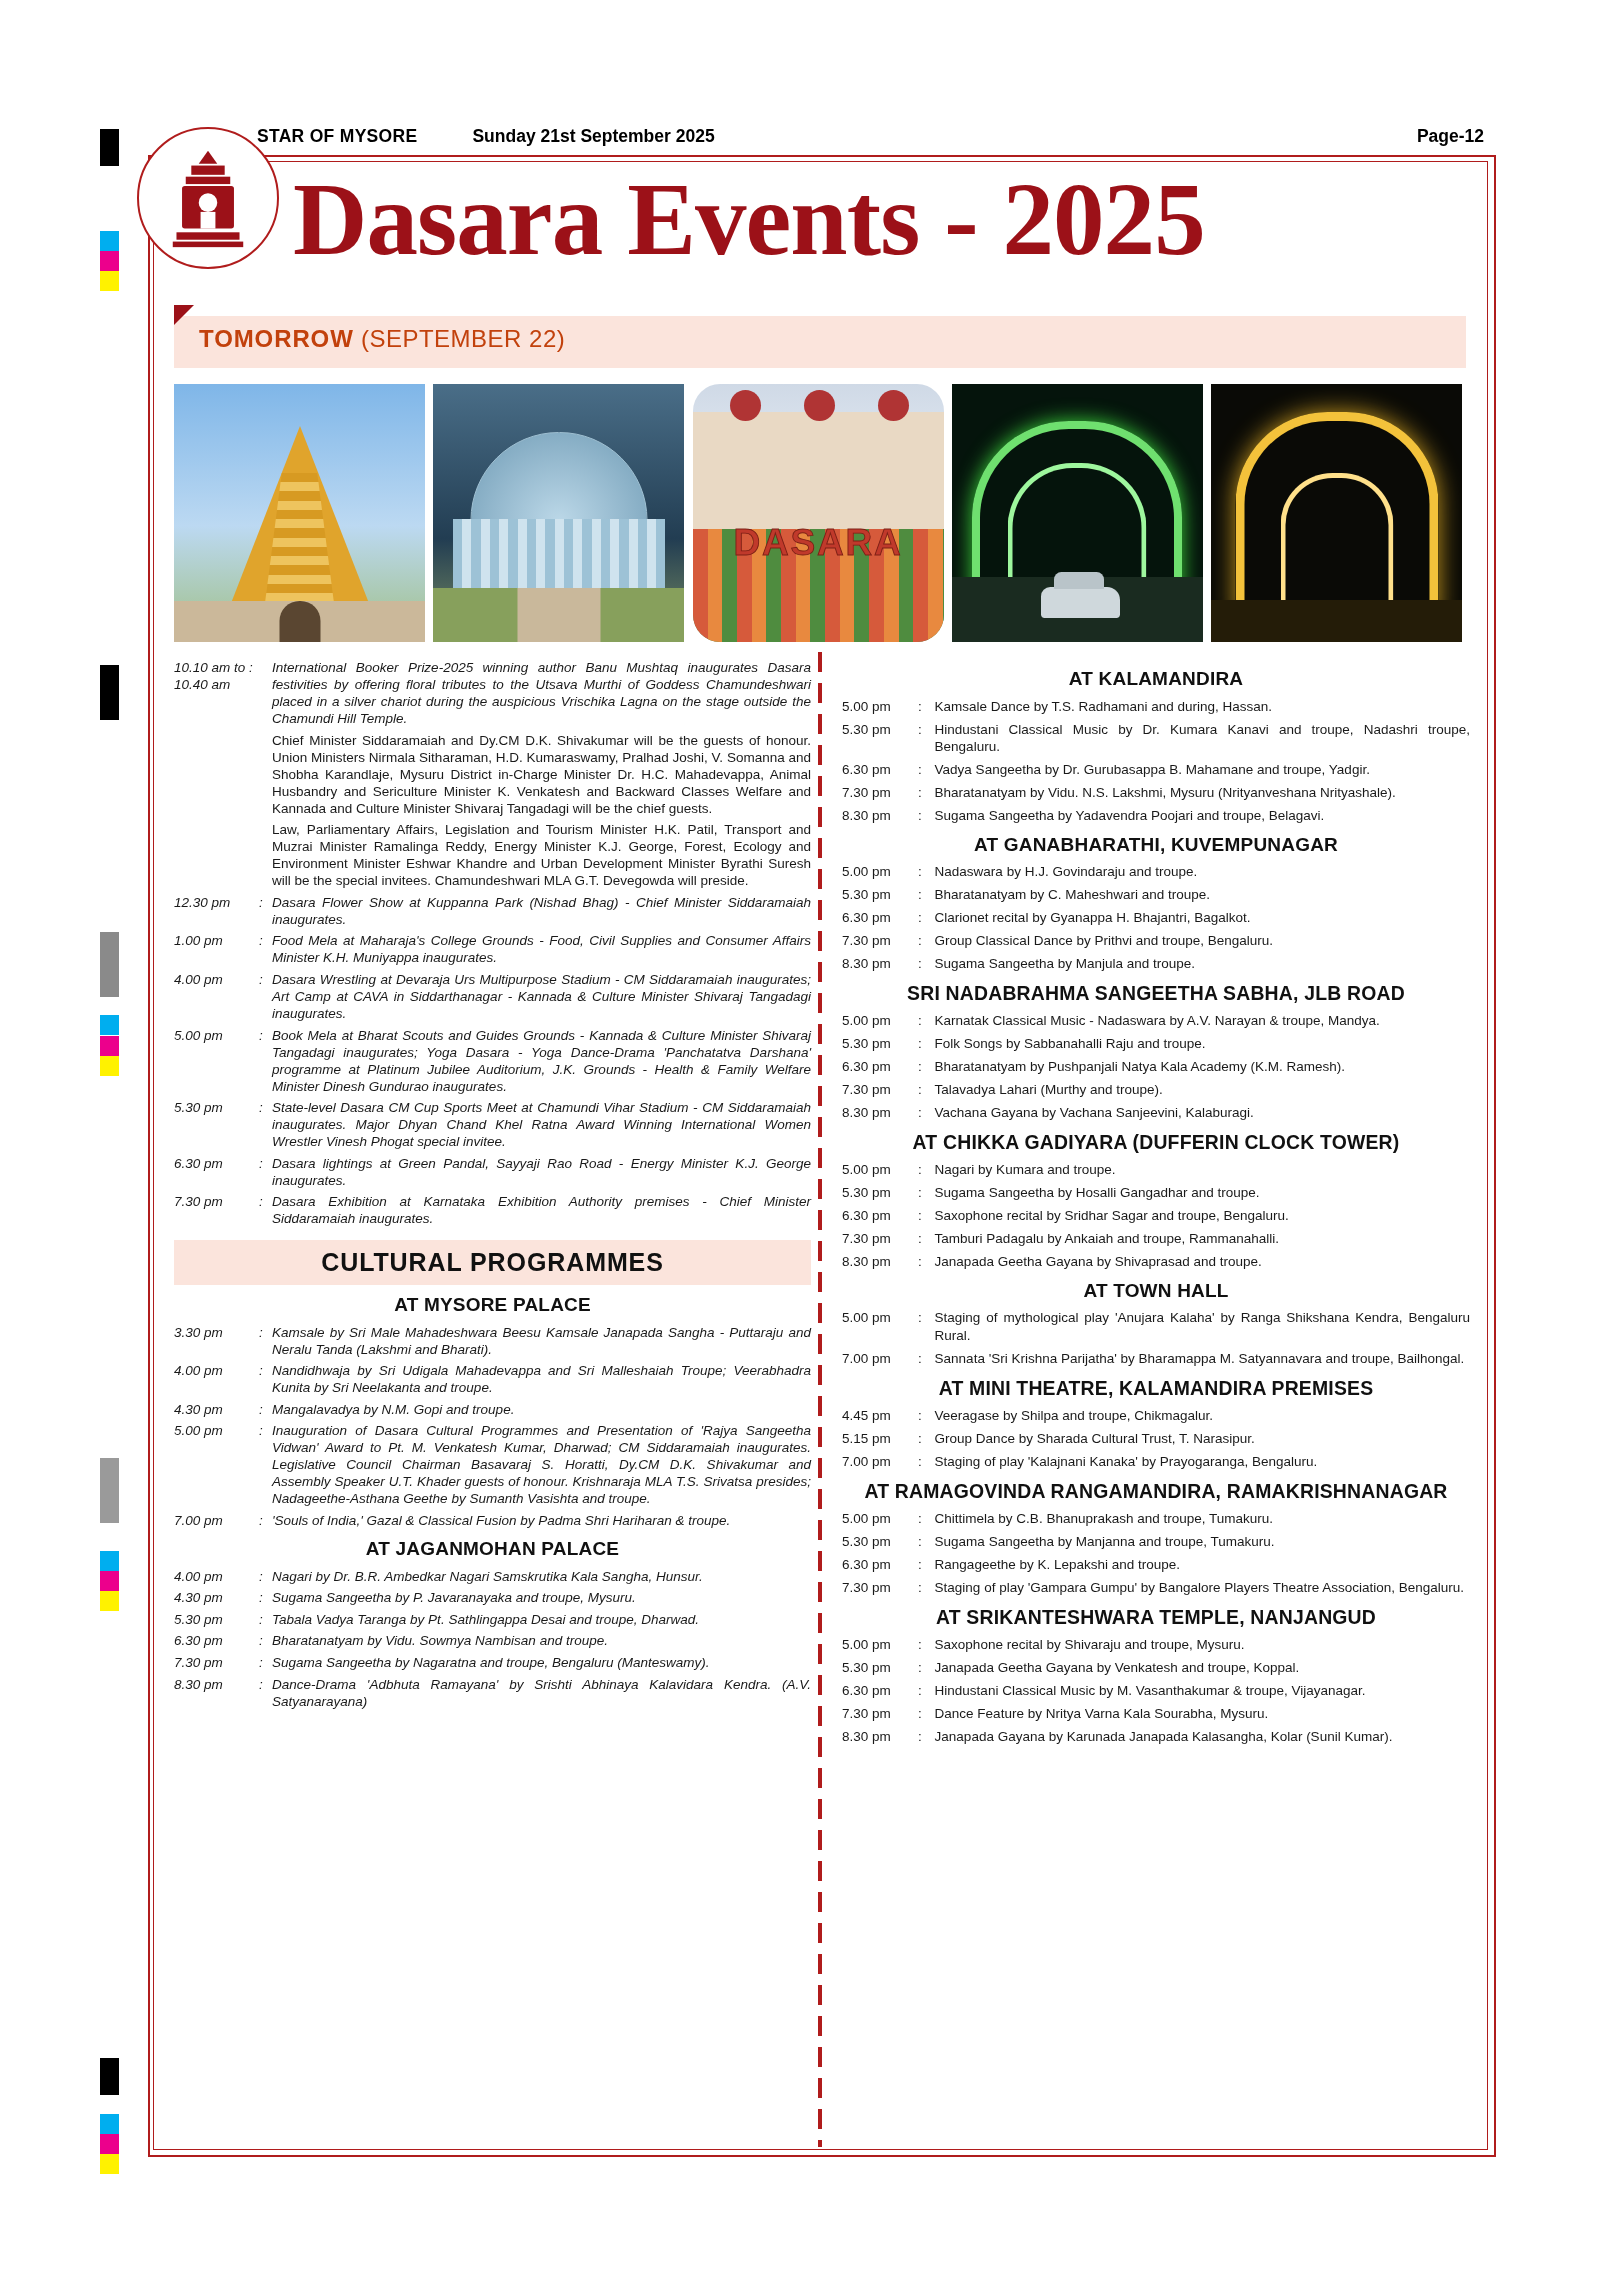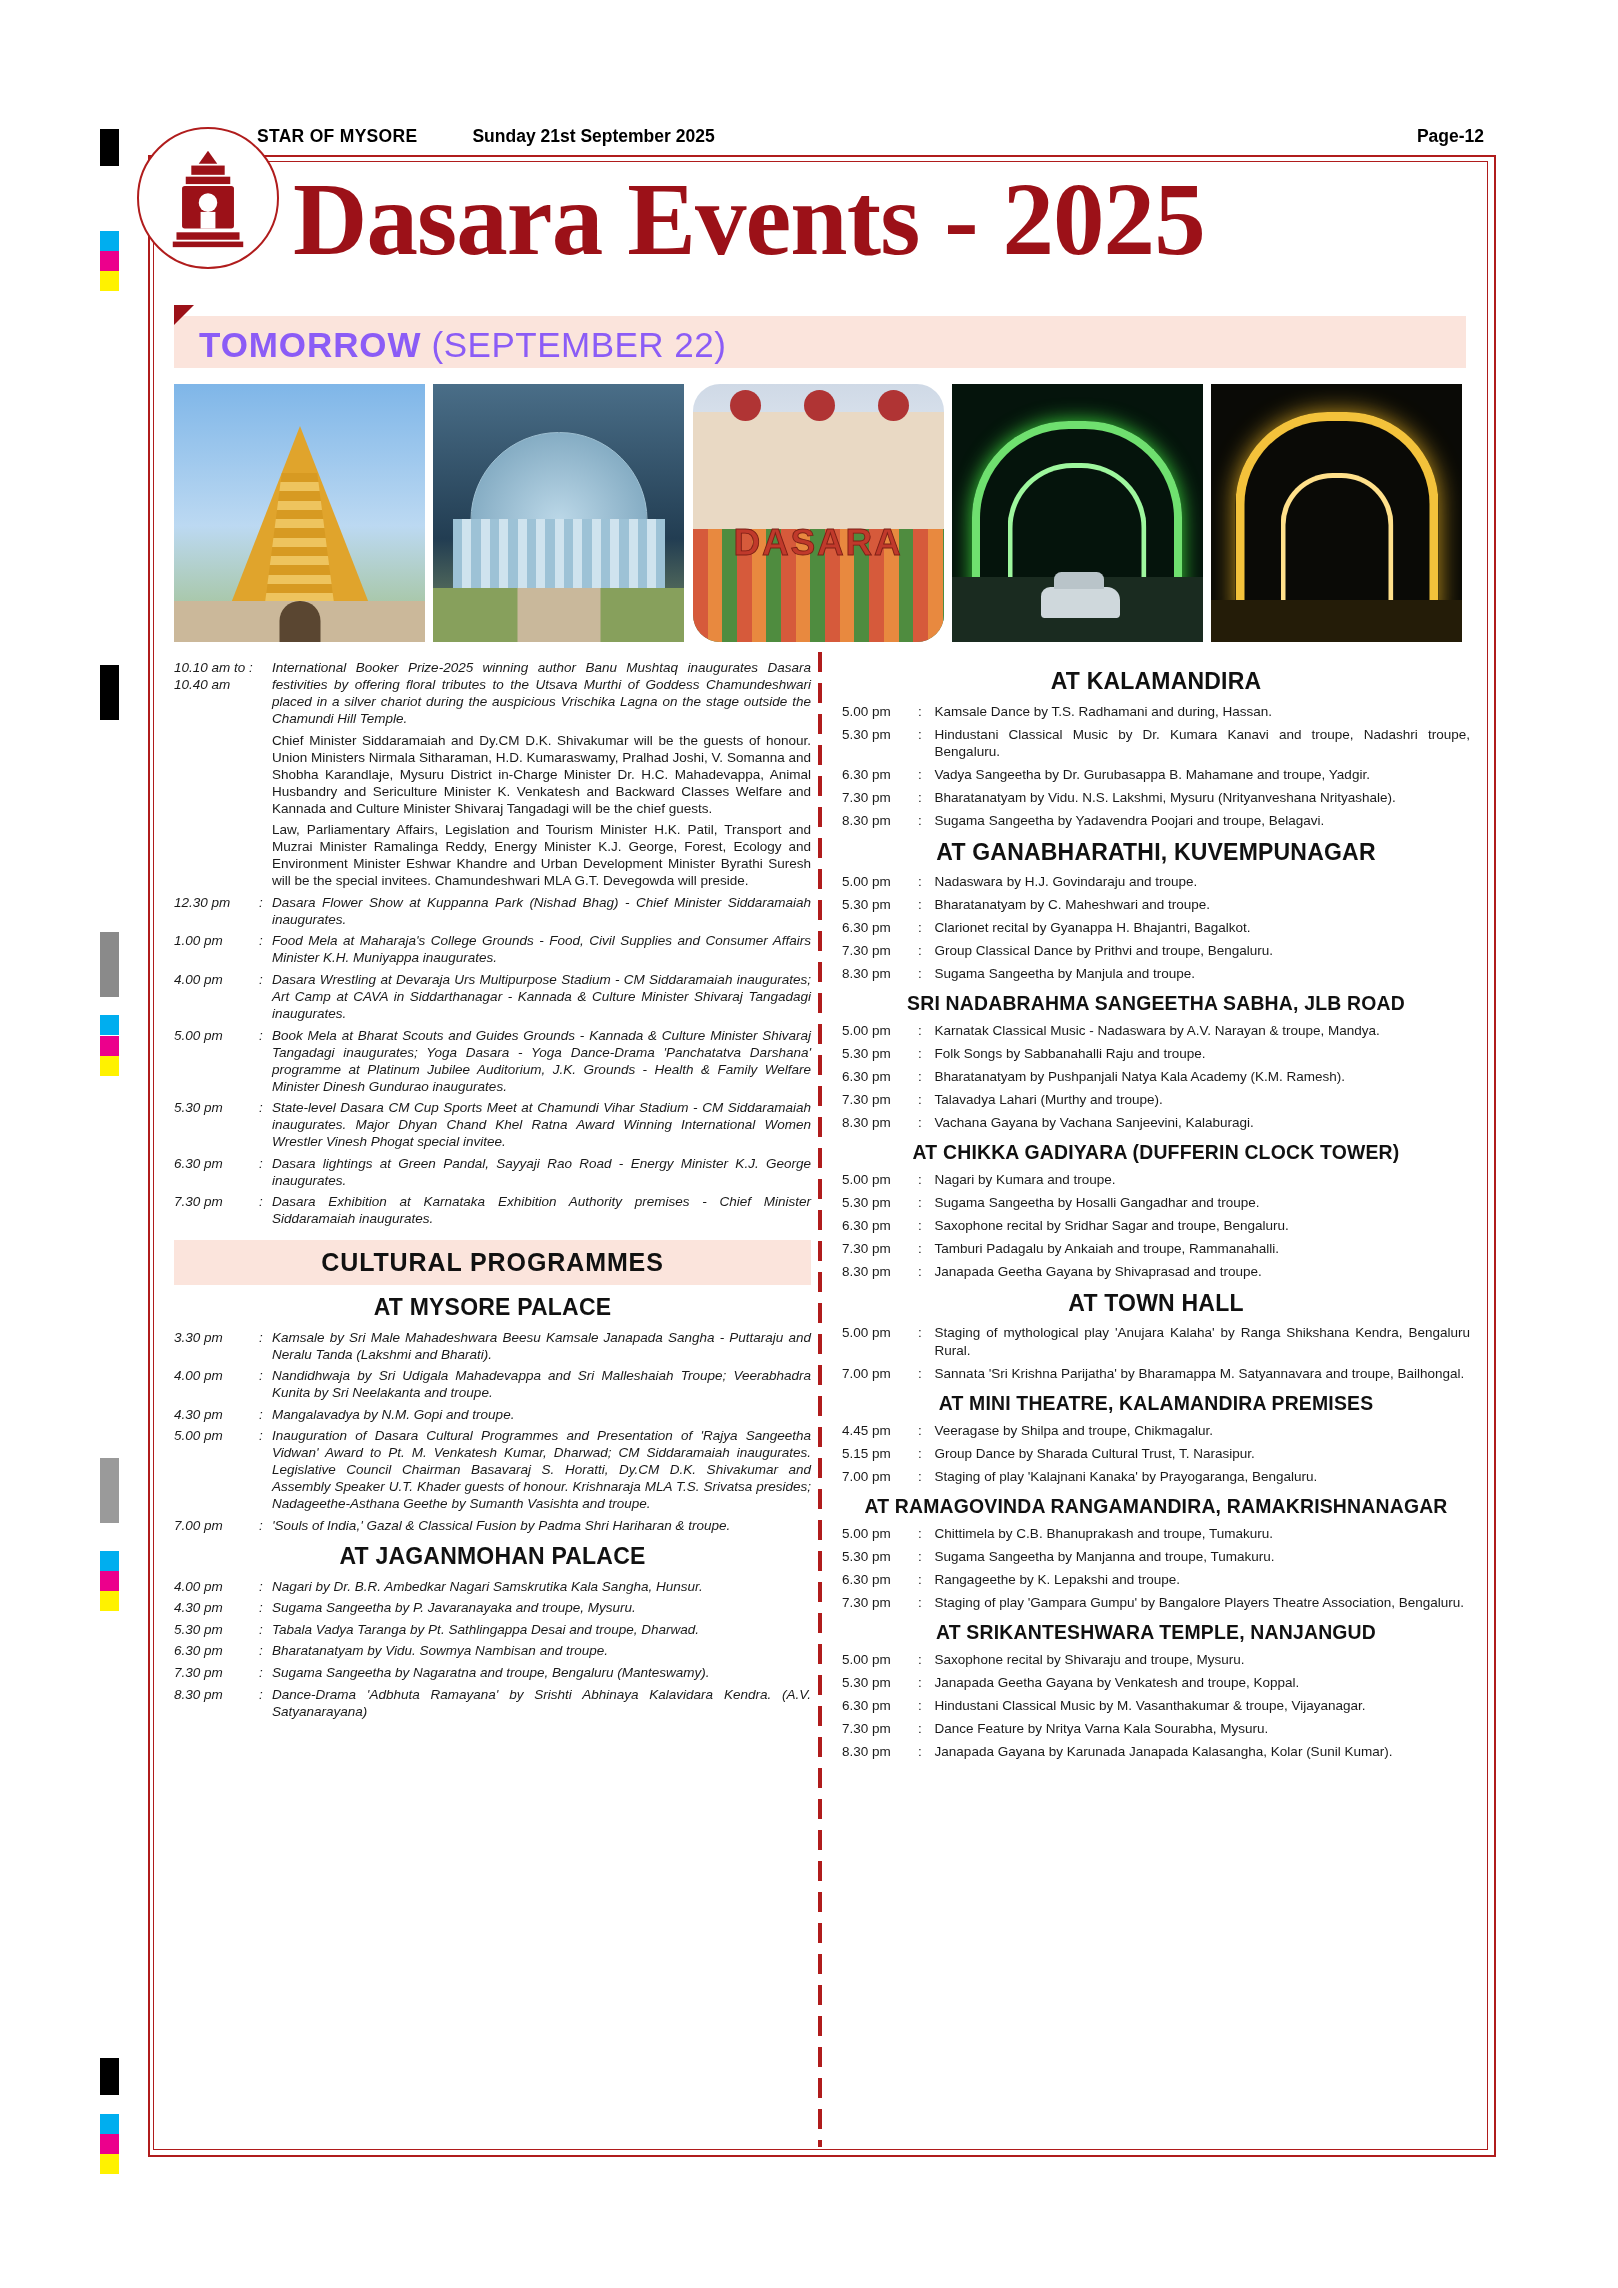--- a/index.html
+++ b/index.html
@@ -22,21 +22,21 @@
   .emblem{position:absolute;left:137px;top:127px;width:138px;height:138px;border:2.8px solid #b01c1c;border-radius:50%;background:#fff;overflow:hidden;}
   .emblem .inner{position:absolute;left:50%;top:50%;transform:translate(-50%,-50%);width:89px;height:102px;}
 
   .masthead{position:absolute;left:293px;top:168px;width:1191px;height:102px;
     font-family:"Liberation Serif",serif;font-weight:bold;font-size:103px;line-height:102px;
     color:#9c1118;letter-spacing:-0.9px;white-space:nowrap;}
 
   .tomorrow-bar{position:absolute;left:174px;top:316px;width:1292px;height:52px;background:#fbe4dc;}
   .tomorrow-flag{position:absolute;left:174px;top:305px;width:20px;height:20px;background:#9c1118;
      clip-path:polygon(0 0,100% 0,0 100%);}
-  .tomorrow-txt{position:absolute;left:199px;top:325px;font-size:35px;font-weight:bold;color:#8b5cf6;letter-spacing:0.5px;}
+  .tomorrow-txt{position:absolute;left:199px;top:325px;font-size:24px;font-weight:bold;color:#c2410c;letter-spacing:0.5px;}
   .tomorrow-txt .bold{font-weight:bold;letter-spacing:0.9px;}
   .tomorrow-txt .light{font-weight:normal;}
 
   .photos{position:absolute;left:174px;top:384px;width:1292px;height:258px;display:flex;gap:8.3px;}
   .photo{width:251px;height:258px;position:relative;overflow:hidden;background:#ddd;}
 
   
   .p1{background:linear-gradient(#7fb6e8,#bcd9f2 55%,#9fbf86 100%);}
   .p1 .tower{position:absolute;left:50%;bottom:31px;transform:translateX(-50%);width:0;height:0;
      border-left:72px solid transparent;border-right:72px solid transparent;border-bottom:185px solid #e0a42c;}
@@ -89,21 +89,21 @@
 
   .row{display:flex;font-size:13.5px;line-height:17px;color:#1a1a1a;margin-bottom:4.6px;font-style:italic;}
   .row .t{width:85px;flex:0 0 85px;}
   .row .c{width:13px;flex:0 0 13px;}
   .row .d{flex:1;text-align:justify;}
   .row .d.nj{text-align:left;}
   .para{margin-left:98px;font-size:13.5px;line-height:17px;text-align:justify;color:#1a1a1a;margin-bottom:4.6px;}
 
   .sec-band{background:#fbe4dc;text-align:center;font-size:25px;font-weight:bold;letter-spacing:0.9px;
      padding:7.4px 0 8.3px;margin:13px 0 9.2px;color:#111;}
-  .sec-h{text-align:center;font-size:23px;font-weight:bold;margin:9.2px 0 7.4px;color:#111;letter-spacing:0.2px;}
+  .sec-h{text-align:center;font-size:19px;font-weight:bold;margin:9.2px 0 7.4px;color:#111;letter-spacing:0.2px;}
   .sec-h.lg{font-size:19.4px;}
 
   .rrow{display:flex;font-size:13.5px;line-height:17.5px;color:#1a1a1a;margin-bottom:5.5px;}
   .rrow .t{width:76px;flex:0 0 76px;}
   .rrow .c{width:16.6px;flex:0 0 16.6px;}
   .rrow .d{flex:1;text-align:justify;}
 </style>
 </head>
 <body>
 

